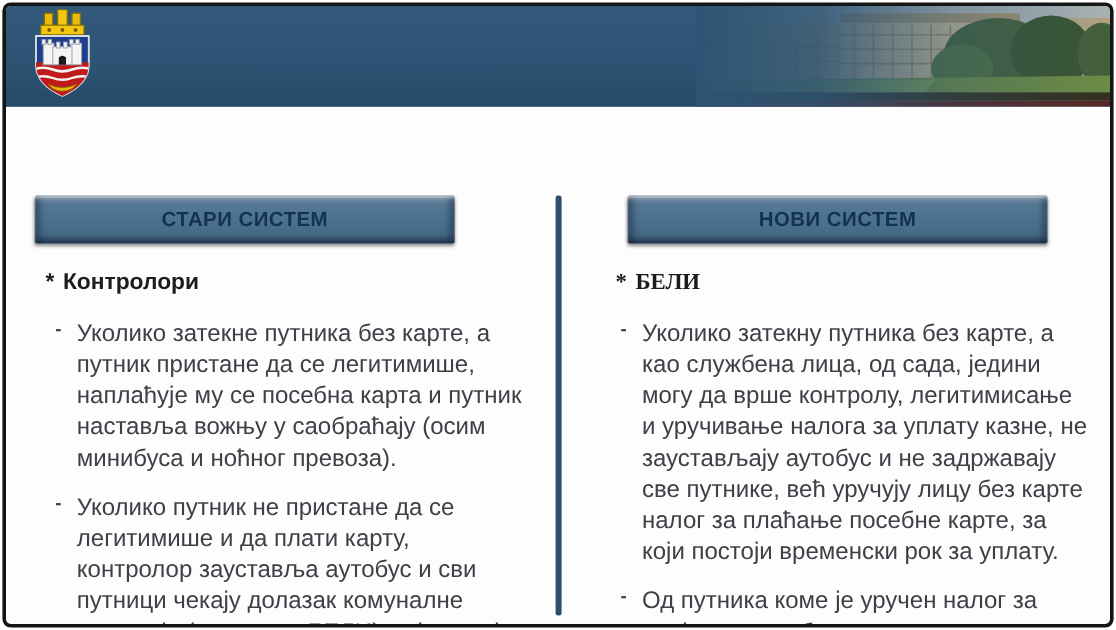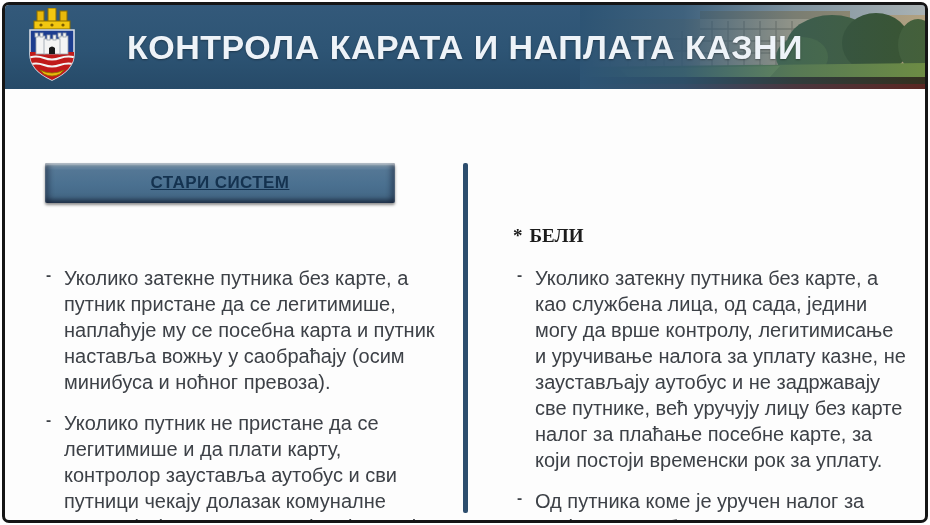--- a/index.html
+++ b/index.html
@@ -49,21 +49,21 @@
     background:linear-gradient(180deg,#8ba2b4 0%,#547795 18%,#4a7090 55%,#426582 100%);
     box-shadow:
       inset 0 2px 2px rgba(255,255,255,.5),
       inset 0 -4px 5px rgba(0,0,20,.38),
       inset 5px 0 5px rgba(0,0,20,.25),
       inset -5px 0 5px rgba(0,0,20,.25),
       0 2px 3px rgba(0,0,0,.45);
     border-radius:2px;
     font-size:17px; font-weight:bold; color:#14324f; letter-spacing:.4px;
   }
-  .banner-old { left:40px;text-decoration:underline; }
+  .banner-old { left:24px; }
   .banner-new { left:518px; }
 
   .heading {
     position:absolute; top:220px;
     font-size:19px; font-weight:bold; color:#1c1c1c;
   }
   .heading-old { left:33px; }
   .heading-new { left:508px;font-family:Liberation Serif, serif; }
   .heading .star { margin-right:7px; }
 
@@ -180,37 +180,40 @@
                 <rect x="43" y="25" width="3" height="4"></rect>
               <rect x="27" y="27" width="3" height="5"></rect>
                 <rect x="33" y="27" width="3" height="5"></rect>
             </g>
 
             <path d="M29,46 V40 Q32,37 35,40 V46 Z" fill="#1a1a1a"></path>
           </g>
         </svg>
       </div>
 
-      <div class="title">КОНТРОЛА КАРАТА И НАПЛАТА КАЗНИ</div>
     </div>
 
     <div class="divider"></div>
 
     <div class="banner banner-old">СТАРИ СИСТЕМ</div>
+    <div class="heading heading-old">
+      <span class="star">*</span><span>Контролори</span>
+    </div>
     <div class="bullets bullets-old">
       <div class="bullet">
         <span class="dash">-</span>
         <p class="btext">Уколико затекне путника без карте, а путник пристане да се легитимише, наплаћује му се посебна карта и путник наставља вожњу у саобраћају (осим минибуса и ноћног превоза).</p>
       </div>
       <div class="bullet">
         <span class="dash">-</span>
         <p class="btext">Уколико путник не пристане да се легитимише и да плати карту, контролор зауставља аутобус и сви путници чекају долазак комуналне милиције (данашњи БЕЛИ), која издаје прекршајни налог. Након тога аутобус са осталим путницима наставља даље, а лице које није платило карту напушта возило.</p>
       </div>
     </div>
 
+    <div class="banner banner-new">НОВИ СИСТЕМ</div>
     <div class="heading heading-new">
       <span class="star">*</span><span>БЕЛИ</span>
     </div>
     <div class="bullets bullets-new">
       <div class="bullet">
         <span class="dash">-</span>
         <p class="btext">Уколико затекну путника без карте, а као службена лица, од сада, једини могу да врше контролу, легитимисање и уручивање налога за уплату казне, не заустављају аутобус и не задржавају све путнике, већ уручују лицу без карте налог за плаћање посебне карте, за који постоји временски рок за уплату.</p>
       </div>
       <div class="bullet">
         <span class="dash">-</span>

